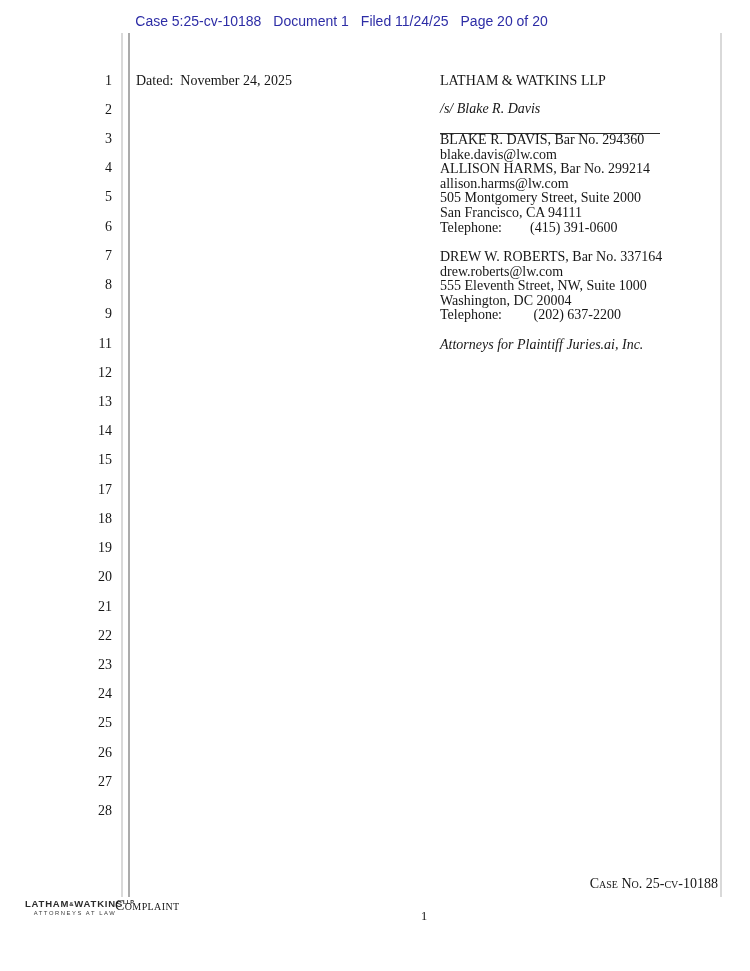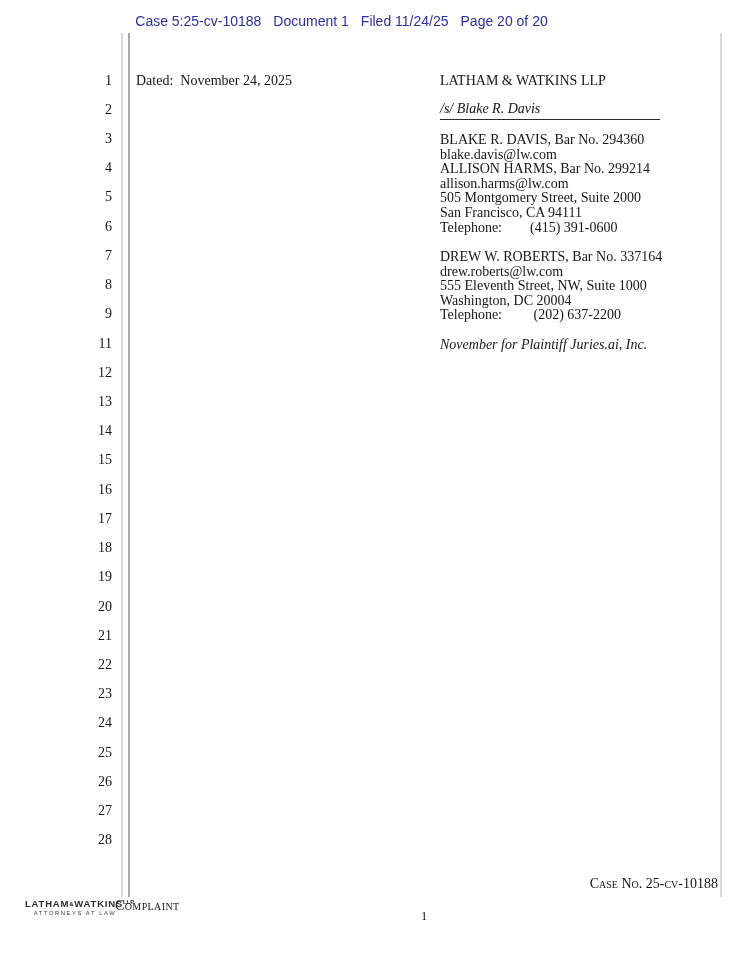--- a/index.html
+++ b/index.html
@@ -58,21 +58,21 @@
   }
 
   .right-col-item { position: absolute; left: 440px; }
   .firm-name { top: 74px; }
   .signature-line { top: 102px; }
   .signature-underline {
     display: inline-block;
     min-width: 220px;
     border-bottom: 1.4px solid #2a2a2a;
     font-style: italic;
-    padding-bottom: 2px;
+    padding-bottom: 16px;
   }
   .attorney-block-1 { top: 133px; }
   .attorney-block-2 { top: 250px; }
   .attorneys-for {
     top: 338px;
     font-style: italic;
   }
 
   
   .footer-logo {
@@ -142,21 +142,20 @@
       <div class="line-no">5</div>
       <div class="line-no">6</div>
       <div class="line-no">7</div>
       <div class="line-no">8</div>
       <div class="line-no">9</div>
       <div class="line-no">11</div>
       <div class="line-no">12</div>
       <div class="line-no">13</div>
       <div class="line-no">14</div>
       <div class="line-no">15</div>
-      <div class="line-no">16</div>
       <div class="line-no">17</div>
       <div class="line-no">18</div>
       <div class="line-no">19</div>
       <div class="line-no">20</div>
       <div class="line-no">21</div>
       <div class="line-no">22</div>
       <div class="line-no">23</div>
       <div class="line-no">24</div>
       <div class="line-no">25</div>
       <div class="line-no">26</div>
@@ -183,21 +182,21 @@
     </div>
 
   <div class="right-col-item attorney-block-2 body-text">
       <div class="attorney-line">DREW W. ROBERTS, Bar No. 337164</div>
       <div class="attorney-line">drew.roberts@lw.com</div>
       <div class="attorney-line">555 Eleventh Street, NW, Suite 1000</div>
       <div class="attorney-line">Washington, DC 20004</div>
       <div class="attorney-line">Telephone:&nbsp;&nbsp;&nbsp;&nbsp;&nbsp;&nbsp;&nbsp;&nbsp;&nbsp;(202) 637-2200</div>
     </div>
 
-  <div class="right-col-item attorneys-for body-text">November for Plaintiff Juries.ai, Inc.</div>
+  <div class="right-col-item attorneys-for body-text">Attorneys for Plaintiff Juries.ai, Inc.</div>
 
   <div class="footer-logo">
     <div class="logo-line">
       <span>LATHAM</span><span class="logo-amp">&amp;</span><span>WATKINS</span><span class="logo-sup">LLP</span>
     </div>
     <div class="logo-tagline">Attorneys At Law</div>
   </div>
 
   <div class="doc-title">Complaint</div>
 

